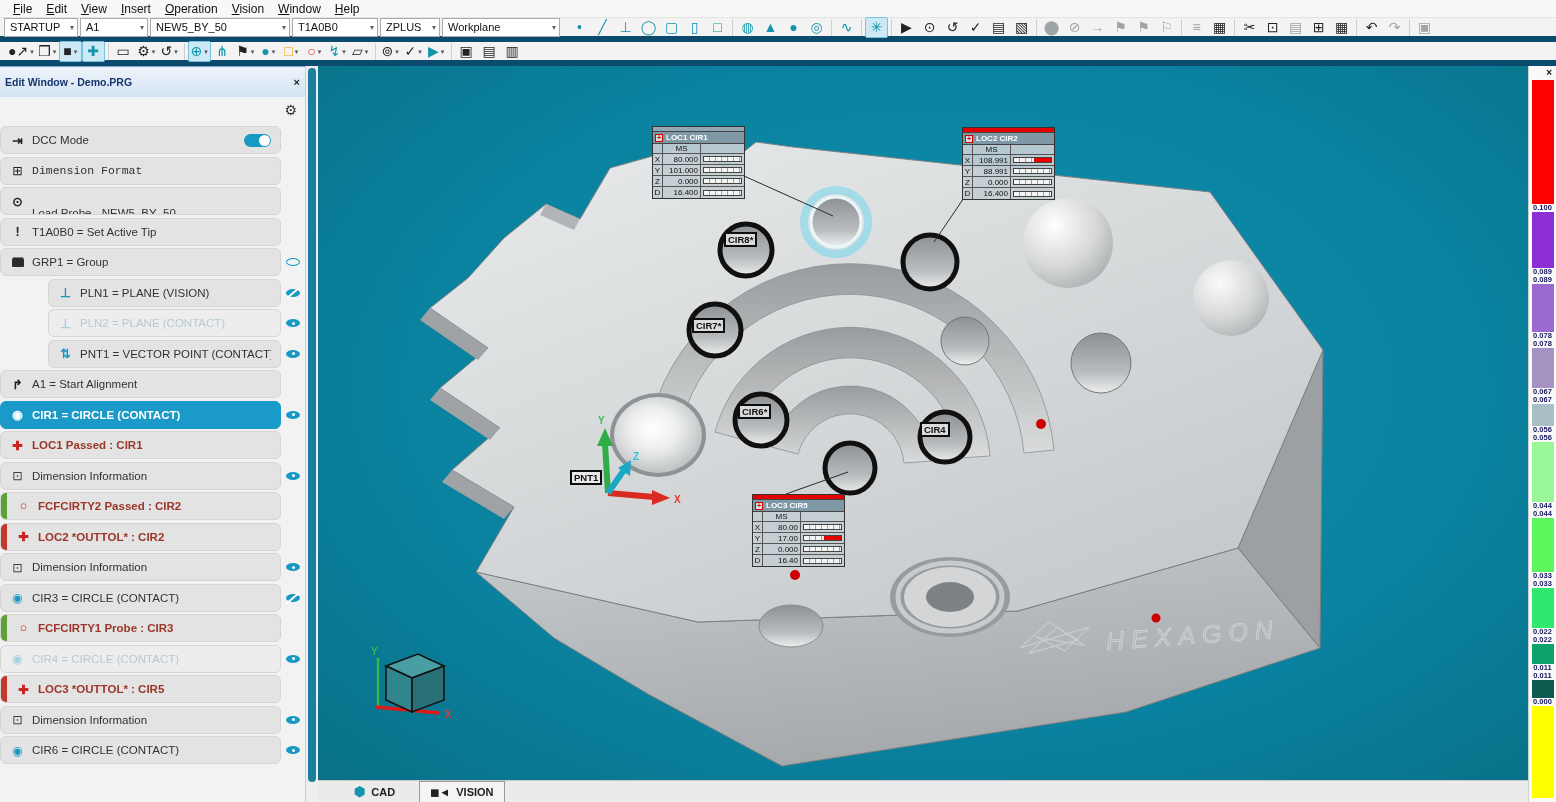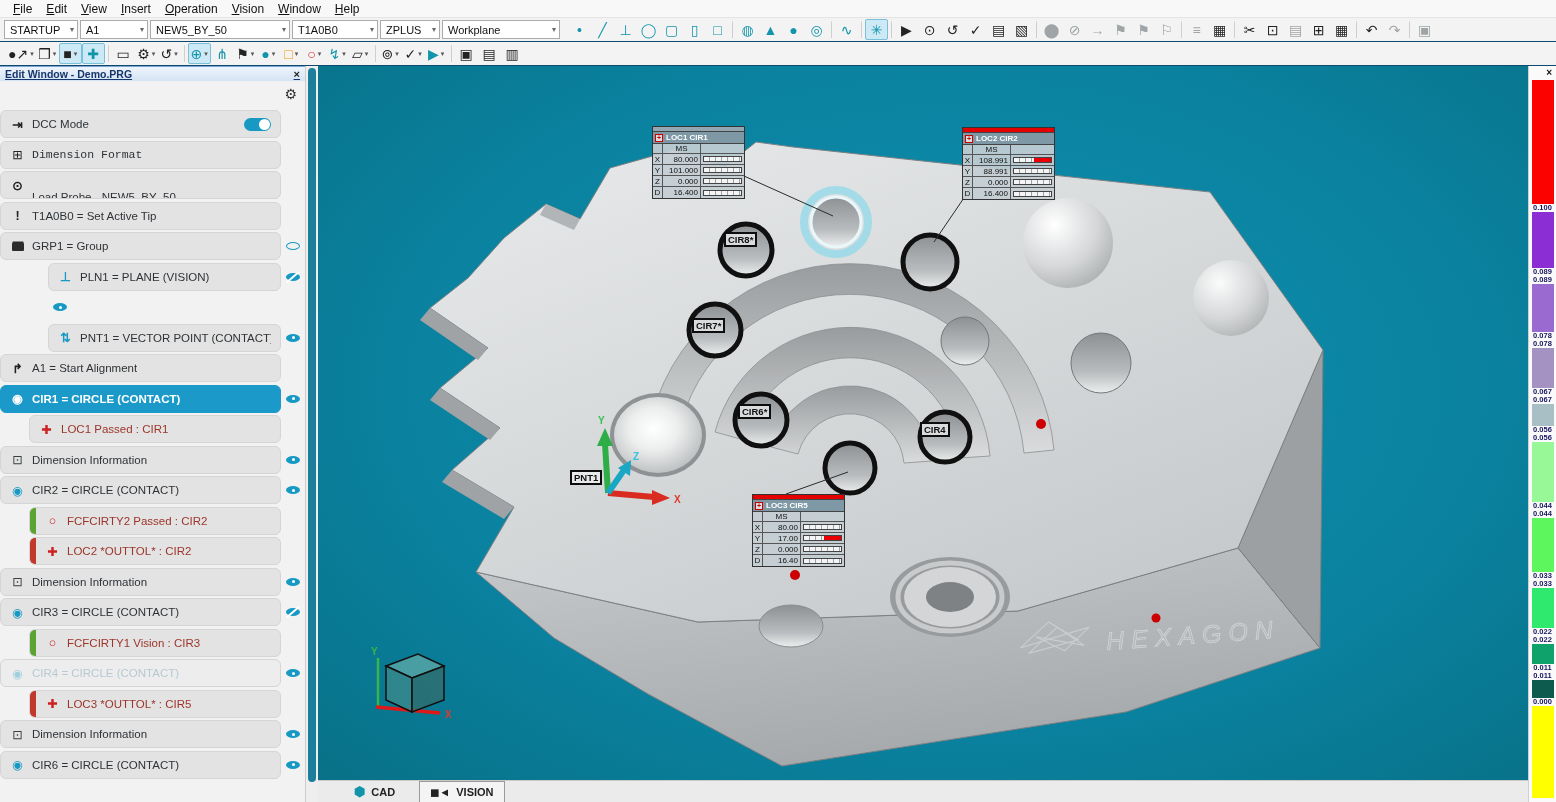--- a/index.html
+++ b/index.html
@@ -2,47 +2,47 @@
 <html><head>
 <meta charset="utf-8">
 <style>
   *{margin:0;padding:0;box-sizing:border-box;}
   html,body{width:1556px;height:802px;overflow:hidden;font-family:"Liberation Sans",sans-serif;background:#f0f0f0;}
   
   .menubar{height:18px;background:#f8f8f8;border-bottom:1px solid #e3e3e3;display:flex;align-items:center;padding-left:6px;}
   .mitem{display:inline-block;font-size:12px;color:#111;padding:0 7px;cursor:default;}
   .mitem::first-letter{text-decoration:underline;}
   
-  .tb{display:flex;align-items:center;background:#f3f3f3;border-bottom:1px solid #0c4a6e;}
+  .tb{display:flex;align-items:center;background:#f3f3f3;border-bottom:6px solid #0c4a6e;}
   .tb1{height:24px;padding-left:4px;}
   .tb2{height:24px;padding-left:6px;}
   .dds{display:flex;align-items:center;gap:2px;}
   .ddbox{height:19px;background:#fff;border:1px solid #ababab;display:flex;align-items:center;justify-content:space-between;font-size:11px;color:#111;padding:0 3px 0 5px;}
   .dds div:nth-of-type(1){width:74px}.dds div:nth-of-type(2){width:68px}.dds div:nth-of-type(3){width:140px}
   .dds div:nth-of-type(4){width:86px}.dds div:nth-of-type(5){width:60px}.dds div:nth-of-type(6){width:118px}
   .caret{font-size:8px;color:#666;margin-left:3px;}
   .icons{display:flex;align-items:center;margin-left:8px;}
   .tbtn{min-width:23px;height:21px;display:flex;align-items:center;justify-content:center;font-size:14px;line-height:1;border:1px solid transparent;border-radius:2px;padding:0 1px;}
   .tbtn.sep{min-width:1px;width:1px;height:17px;background:#cfcfcf;padding:0;margin:0 3px;border:none;}
   .tbtn.hl{background:#cde9f5;border-color:#79c0da;}
   .tbtn.dd::after{content:"▾";font-size:7px;color:#555;margin-left:2px;}
   .c-teal{color:#1295ab}.c-black{color:#232323}.c-gray{color:#9fa4a6}.c-orange{color:#f59f00}.c-red{color:#d63031}
   
   .panel{position:absolute;left:0;top:66px;width:306px;height:736px;background:#f2f2f2;border-right:1px solid #ccc;overflow:hidden;}
-  .phead{height:15px;background:linear-gradient(#eef4fb,#d4e3f4);border-top:1px solid #7aa6d6;display:flex;align-items:center;justify-content:space-between;padding:0 5px;font-size:10.5px;font-weight:bold;color:#15356b;text-decoration:underline;}
+  .phead{height:31px;background:linear-gradient(#eef4fb,#d4e3f4);border-top:1px solid #7aa6d6;display:flex;align-items:center;justify-content:space-between;padding:0 5px;font-size:10.5px;font-weight:bold;color:#15356b;}
   .phead .x{font-size:11px;color:#222;font-weight:bold;}
   .gearrow{height:26px;display:flex;justify-content:flex-end;padding-right:8px;align-items:center;}
   .gear{font-size:14px;color:#333;}
   .plist{padding-top:3px;}
   .rowwrap{height:28px;margin-bottom:2.5px;display:flex;align-items:center;padding-right:4px;position:relative;}
   .rowwrap.indent{padding-left:48px;}
   .item{flex:1;height:28px;background:#e3e3e3;border:1px solid #d5d5d5;border-radius:6px;display:flex;align-items:center;gap:7px;padding:0 9px;font-size:11.5px;color:#2f3337;white-space:nowrap;overflow:hidden;position:relative;}
   .rowwrap.sel .item{background:#1b9ac9;border-color:#1b9ac9;color:#fff;font-weight:bold;}
   .rowwrap.dis .item{background:#ededed;color:#b7c9d3;}
-  .rowwrap.redtext .item{color:#9c352a;font-weight:normal;margin-left:29px;}
+  .rowwrap.redtext .item{color:#9c352a;font-weight:bold;}
   .rowwrap.leftbar-green .item::before,.rowwrap.leftbar-red .item::before{content:"";position:absolute;left:0;top:0;bottom:0;width:6px;}
   .rowwrap.leftbar-green .item::before{background:#5ba333;}
   .rowwrap.leftbar-red .item::before{background:#c0392b;}
   .rowwrap.leftbar-green .item,.rowwrap.leftbar-red .item{padding-left:15px;}
   .iic{width:15px;display:flex;justify-content:center;font-size:12.5px;flex:0 0 15px;}
   .ic-dcc::before{content:"⇥";color:#222;font-weight:bold;}
   .ic-dimformat::before{content:"⊞";color:#222;}
   .ic-probe::before{content:"⊙";color:#222;font-weight:bold;}
   .ic-tip::before{content:"!";color:#222;font-weight:bold;}
   .ic-folder::before{content:"";width:12px;height:8px;background:#2b2b2b;border-radius:1px;box-shadow:0 -2px 0 -0.5px #2b2b2b;display:block;margin-top:2px;}
@@ -436,20 +436,25 @@
         <div class="item">
           <span class="iic ic-plane"></span>
           <span style="overflow:hidden;text-overflow:clip;">PLN1 = PLANE (VISION)</span>
 
         </div>
         <span class="eye eye-slash"></span>
       </div>
 
       <div class="rowwrap indent dis">
 
+        <div class="item">
+          <span class="iic ic-plane"></span>
+          <span style="overflow:hidden;text-overflow:clip;">PLN2 = PLANE (CONTACT)</span>
+
+        </div>
         <span class="eye eye-on"></span>
       </div>
 
       <div class="rowwrap indent">
 
         <div class="item">
           <span class="iic ic-vpoint"></span>
           <span style="overflow:hidden;text-overflow:clip;">PNT1 = VECTOR POINT (CONTACT)</span>
 
         </div>
@@ -490,29 +495,20 @@
       <div class="rowwrap">
 
         <div class="item">
           <span class="iic ic-diminfo"></span>
           <span style="overflow:hidden;text-overflow:clip;">Dimension Information</span>
 
         </div>
         <span class="eye eye-on"></span>
       </div>
 
-      <div class="rowwrap">
-
-        <div class="item">
-          <span class="iic ic-circle"></span>
-          <span style="overflow:hidden;text-overflow:clip;">CIR2 = CIRCLE (CONTACT)</span>
-
-        </div>
-        <span class="eye eye-on"></span>
-      </div>
 
       <div class="rowwrap redtext leftbar-green">
 
         <div class="item">
           <span class="iic ic-fcf"></span>
           <span style="overflow:hidden;text-overflow:clip;">FCFCIRTY2 Passed : CIR2</span>
 
         </div>
         <span class="eye"></span>
       </div>
@@ -544,21 +540,21 @@
           <span style="overflow:hidden;text-overflow:clip;">CIR3 = CIRCLE (CONTACT)</span>
 
         </div>
         <span class="eye eye-slash"></span>
       </div>
 
       <div class="rowwrap redtext leftbar-green">
 
         <div class="item">
           <span class="iic ic-fcf"></span>
-          <span style="overflow:hidden;text-overflow:clip;">FCFCIRTY1 Vision : CIR3</span>
+          <span style="overflow:hidden;text-overflow:clip;">FCFCIRTY1 Probe : CIR3</span>
 
         </div>
         <span class="eye"></span>
       </div>
 
       <div class="rowwrap dis">
 
         <div class="item">
           <span class="iic ic-circle"></span>
           <span style="overflow:hidden;text-overflow:clip;">CIR4 = CIRCLE (CONTACT)</span>

